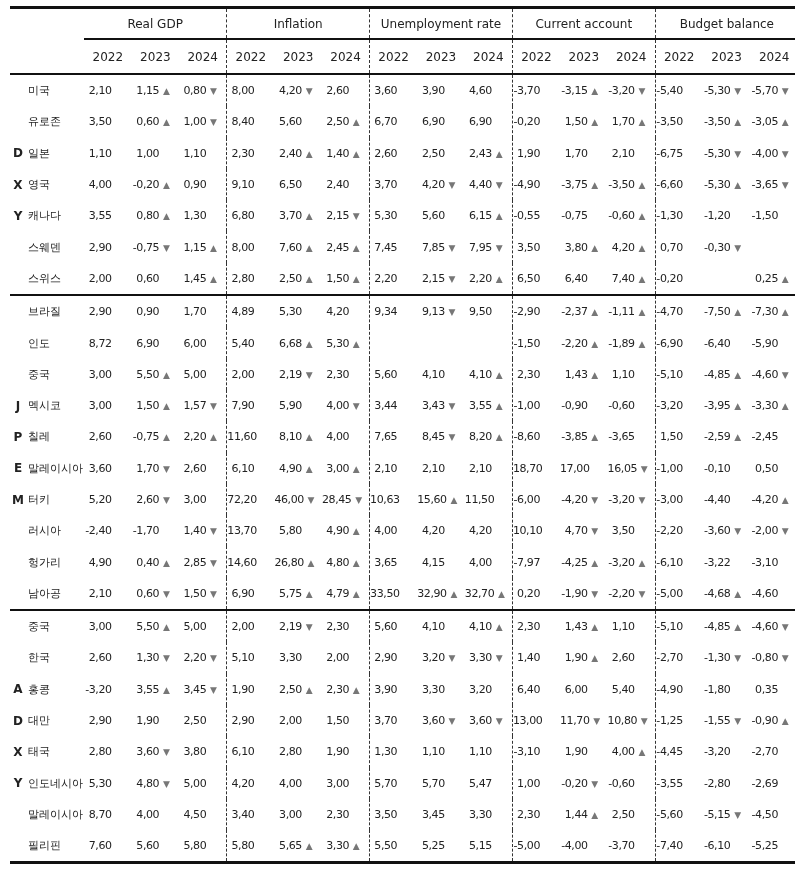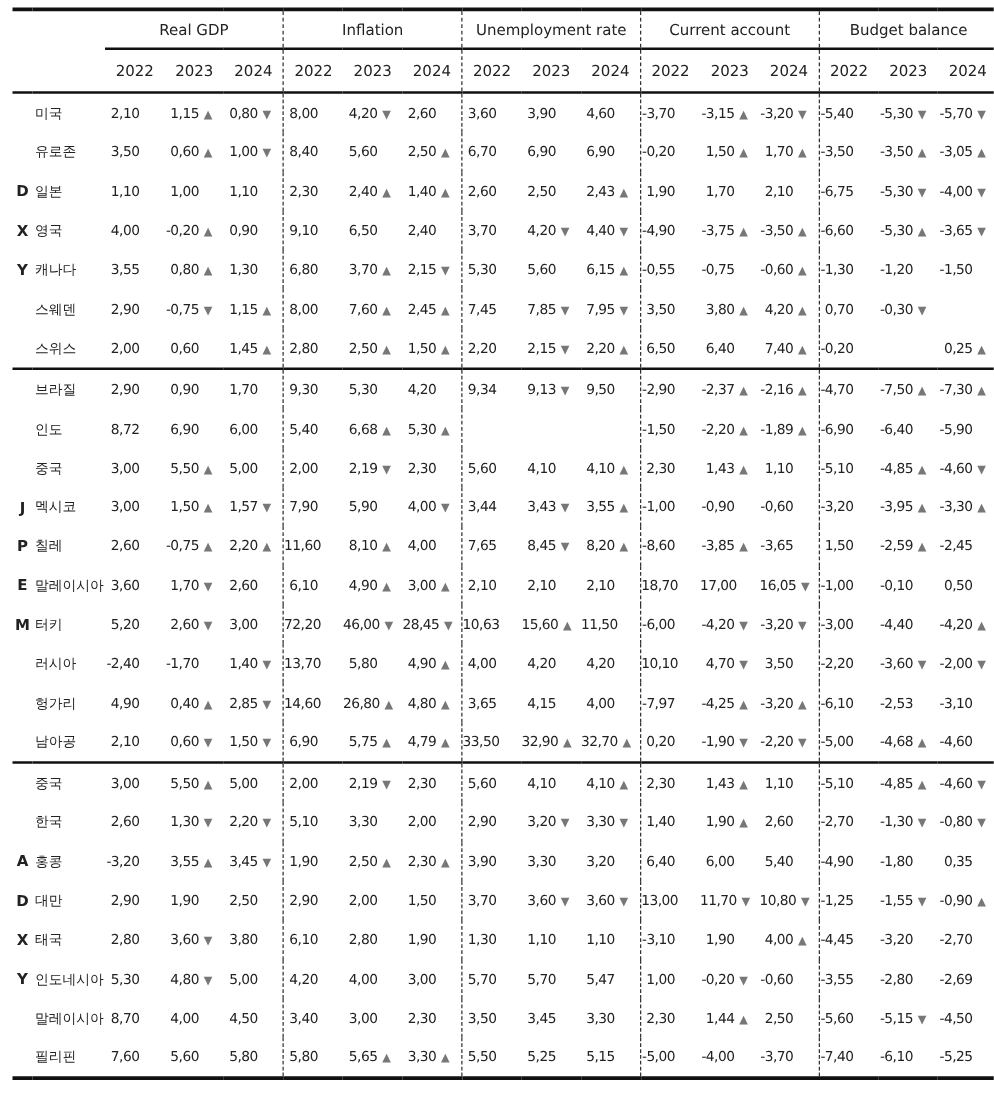--- a/index.html
+++ b/index.html
@@ -210,29 +210,29 @@
           <td class="num"><span>0,25</span><span class="arr" style="color: rgb(119, 119, 119);">▲</span></td>
         </tr>
       </tbody>
       <tbody class="grp">
         <tr>
           <td class="gl"></td>
           <td class="cn">브라질</td>
           <td class="num"><span>2,90</span><span class="arr none" style="color: rgb(119, 119, 119);">▲</span></td>
           <td class="num"><span>0,90</span><span class="arr none" style="color: rgb(119, 119, 119);">▲</span></td>
           <td class="num"><span>1,70</span><span class="arr none" style="color: rgb(119, 119, 119);">▲</span></td>
-          <td class="num sep"><span>9,30</span><span class="arr none" style="color: rgb(119, 119, 119);">▲</span></td>
+          <td class="num sep"><span>4,89</span><span class="arr none" style="color: rgb(119, 119, 119);">▲</span></td>
           <td class="num"><span>5,30</span><span class="arr none" style="color: rgb(119, 119, 119);">▲</span></td>
           <td class="num"><span>4,20</span><span class="arr none" style="color: rgb(119, 119, 119);">▲</span></td>
           <td class="num sep"><span>9,34</span><span class="arr none" style="color: rgb(119, 119, 119);">▲</span></td>
           <td class="num"><span>9,13</span><span class="arr" style="color: rgb(119, 119, 119);">▼</span></td>
           <td class="num"><span>9,50</span><span class="arr none" style="color: rgb(119, 119, 119);">▲</span></td>
           <td class="num sep"><span>-2,90</span><span class="arr none" style="color: rgb(119, 119, 119);">▲</span></td>
           <td class="num"><span>-2,37</span><span class="arr" style="color: rgb(119, 119, 119);">▲</span></td>
-          <td class="num"><span>-2,16</span><span class="arr" style="color: rgb(119, 119, 119);">▲</span></td>
+          <td class="num"><span>-1,11</span><span class="arr" style="color: rgb(119, 119, 119);">▲</span></td>
           <td class="num sep"><span>-4,70</span><span class="arr none" style="color: rgb(119, 119, 119);">▲</span></td>
           <td class="num"><span>-7,50</span><span class="arr" style="color: rgb(119, 119, 119);">▲</span></td>
           <td class="num"><span>-7,30</span><span class="arr" style="color: rgb(119, 119, 119);">▲</span></td>
         </tr>
         <tr>
           <td class="gl"></td>
           <td class="cn">인도</td>
           <td class="num"><span>8,72</span><span class="arr none" style="color: rgb(119, 119, 119);">▲</span></td>
           <td class="num"><span>6,90</span><span class="arr none" style="color: rgb(119, 119, 119);">▲</span></td>
           <td class="num"><span>6,00</span><span class="arr none" style="color: rgb(119, 119, 119);">▲</span></td>
@@ -372,21 +372,21 @@
           <td class="num sep"><span>14,60</span><span class="arr none" style="color: rgb(119, 119, 119);">▲</span></td>
           <td class="num"><span>26,80</span><span class="arr" style="color: rgb(119, 119, 119);">▲</span></td>
           <td class="num"><span>4,80</span><span class="arr" style="color: rgb(119, 119, 119);">▲</span></td>
           <td class="num sep"><span>3,65</span><span class="arr none" style="color: rgb(119, 119, 119);">▲</span></td>
           <td class="num"><span>4,15</span><span class="arr none" style="color: rgb(119, 119, 119);">▲</span></td>
           <td class="num"><span>4,00</span><span class="arr none" style="color: rgb(119, 119, 119);">▲</span></td>
           <td class="num sep"><span>-7,97</span><span class="arr none" style="color: rgb(119, 119, 119);">▲</span></td>
           <td class="num"><span>-4,25</span><span class="arr" style="color: rgb(119, 119, 119);">▲</span></td>
           <td class="num"><span>-3,20</span><span class="arr" style="color: rgb(119, 119, 119);">▲</span></td>
           <td class="num sep"><span>-6,10</span><span class="arr none" style="color: rgb(119, 119, 119);">▲</span></td>
-          <td class="num"><span>-2,53</span><span class="arr none" style="color: rgb(119, 119, 119);">▲</span></td>
+          <td class="num"><span>-3,22</span><span class="arr none" style="color: rgb(119, 119, 119);">▲</span></td>
           <td class="num"><span>-3,10</span><span class="arr none" style="color: rgb(119, 119, 119);">▲</span></td>
         </tr>
         <tr>
           <td class="gl"></td>
           <td class="cn">남아공</td>
           <td class="num"><span>2,10</span><span class="arr none" style="color: rgb(119, 119, 119);">▲</span></td>
           <td class="num"><span>0,60</span><span class="arr" style="color: rgb(119, 119, 119);">▼</span></td>
           <td class="num"><span>1,50</span><span class="arr" style="color: rgb(119, 119, 119);">▼</span></td>
           <td class="num sep"><span>6,90</span><span class="arr none" style="color: rgb(119, 119, 119);">▲</span></td>
           <td class="num"><span>5,75</span><span class="arr" style="color: rgb(119, 119, 119);">▲</span></td>

